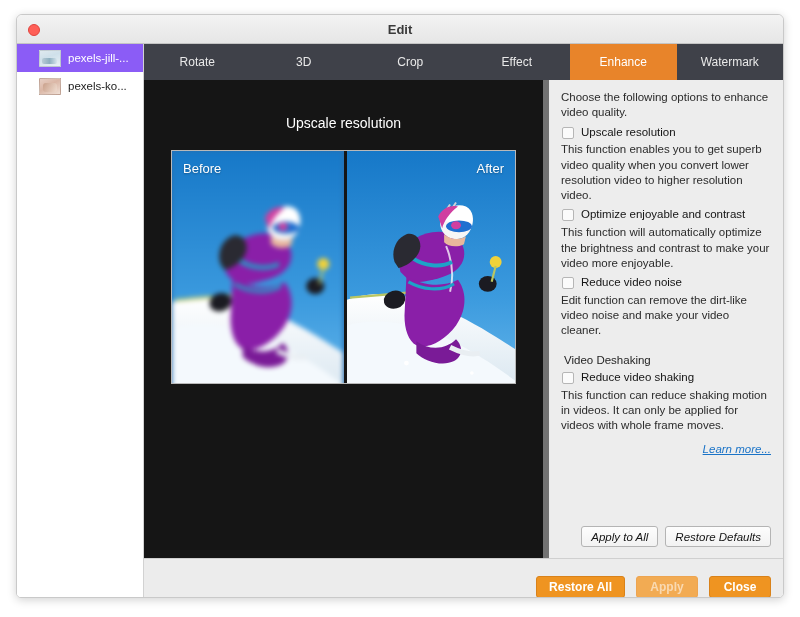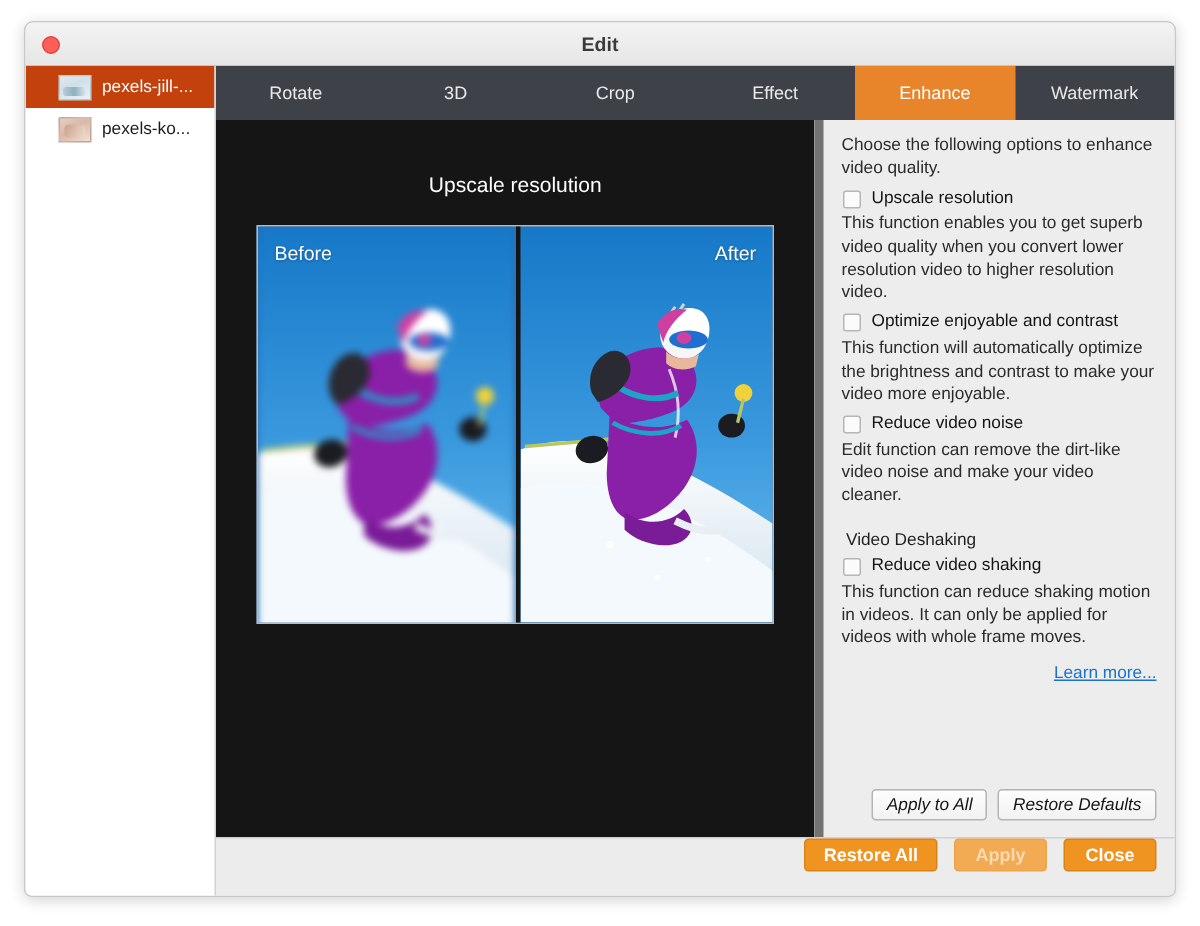--- a/index.html
+++ b/index.html
@@ -55,21 +55,21 @@
     border-right: 1px solid #d2d2d2;
     flex: 0 0 127px;
     overflow: hidden;
   }
   .file-item {
     display: flex; align-items: center;
     height: 28px;
     padding-left: 22px;
     gap: 7px;
   }
-  .file-item.selected { background: #c2410c; }
+  .file-item.selected { background: #8b5cf6; }
   .file-item.selected .file-label { color: #ffffff; }
   .thumb {
     width: 22px; height: 17px;
     border: 1px solid rgba(0,0,0,.12);
     flex: 0 0 22px;
     overflow: hidden;
     position: relative;
   }
   .thumb.t1 { background: linear-gradient(160deg,#dfe9ef 0%,#cfe0ea 40%,#e9f1f5 100%); }
   .thumb.t1::after {
@@ -107,21 +107,21 @@
     background: #151515;
     position: relative;
     display: flex; flex-direction: column; align-items: center;
   }
   .preview-title {
     margin-top: 35px;
     font-size: 14px; color: #ffffff;
   }
   .compare {
     margin-top: 19px;
-    width: 345px; height: 266px;
+    width: 345px; height: 234px;
     border: 1px solid #b9b9b9;
     display: flex;
     background: #2a6fb0;
   }
   .pane { position: relative; width: 50%; height: 100%; overflow: hidden; }
   .pane + .pane { border-left: 3px solid #151515; }
   .pane-label {
     position: absolute; top: 10px;
     font-size: 13px; color: #ffffff;
     z-index: 9; text-shadow: 0 1px 2px rgba(0,0,0,.3);
@@ -129,21 +129,21 @@
   .pane-label.left { left: 11px; }
   .pane-label.right { right: 11px; }
   .ski { position: absolute; inset: 0; }
   .blurry .ski { filter: blur(2.6px); }
 
   
   .footer {
     height: 40px;
     background: #ececec;
     border-top: 1px solid #d0d0d0;
-    display: flex; align-items: flex-start; justify-content: flex-end;
+    display: flex; align-items: flex-end; justify-content: flex-end;
     padding-right: 12px; gap: 11px;
   }
   .btn-orange {
     min-width: 62px; height: 22px;
     background: #ef9421;
     border: 1px solid #d9821a;
     border-radius: 3px;
     color: #ffffff; font-size: 12px; font-weight: bold;
     display: inline-flex; align-items: center; justify-content: center;
     padding: 0 12px;
@@ -178,20 +178,21 @@
   .cb-label { font-size: 11.5px; color: #141414; line-height: 1.2; }
   .group-title {
     font-size: 11.5px; color: #1f1f1f;
     margin: 13px 0 2px 3px;
   }
   .learn {
     margin-top: 8px;
     text-align: right;
     font-size: 11.5px; color: #1a73c7;
     text-decoration: underline;
+    font-style: italic;
   }
   .opt-actions {
     position: absolute; right: 12px; bottom: 11px;
     display: flex; gap: 7px; font-style: italic;
   }
   .btn-gray {
     height: 21px;
     background: linear-gradient(#fdfdfd,#f2f2f2);
     border: 1px solid #b4b4b4;
     border-radius: 3px;

